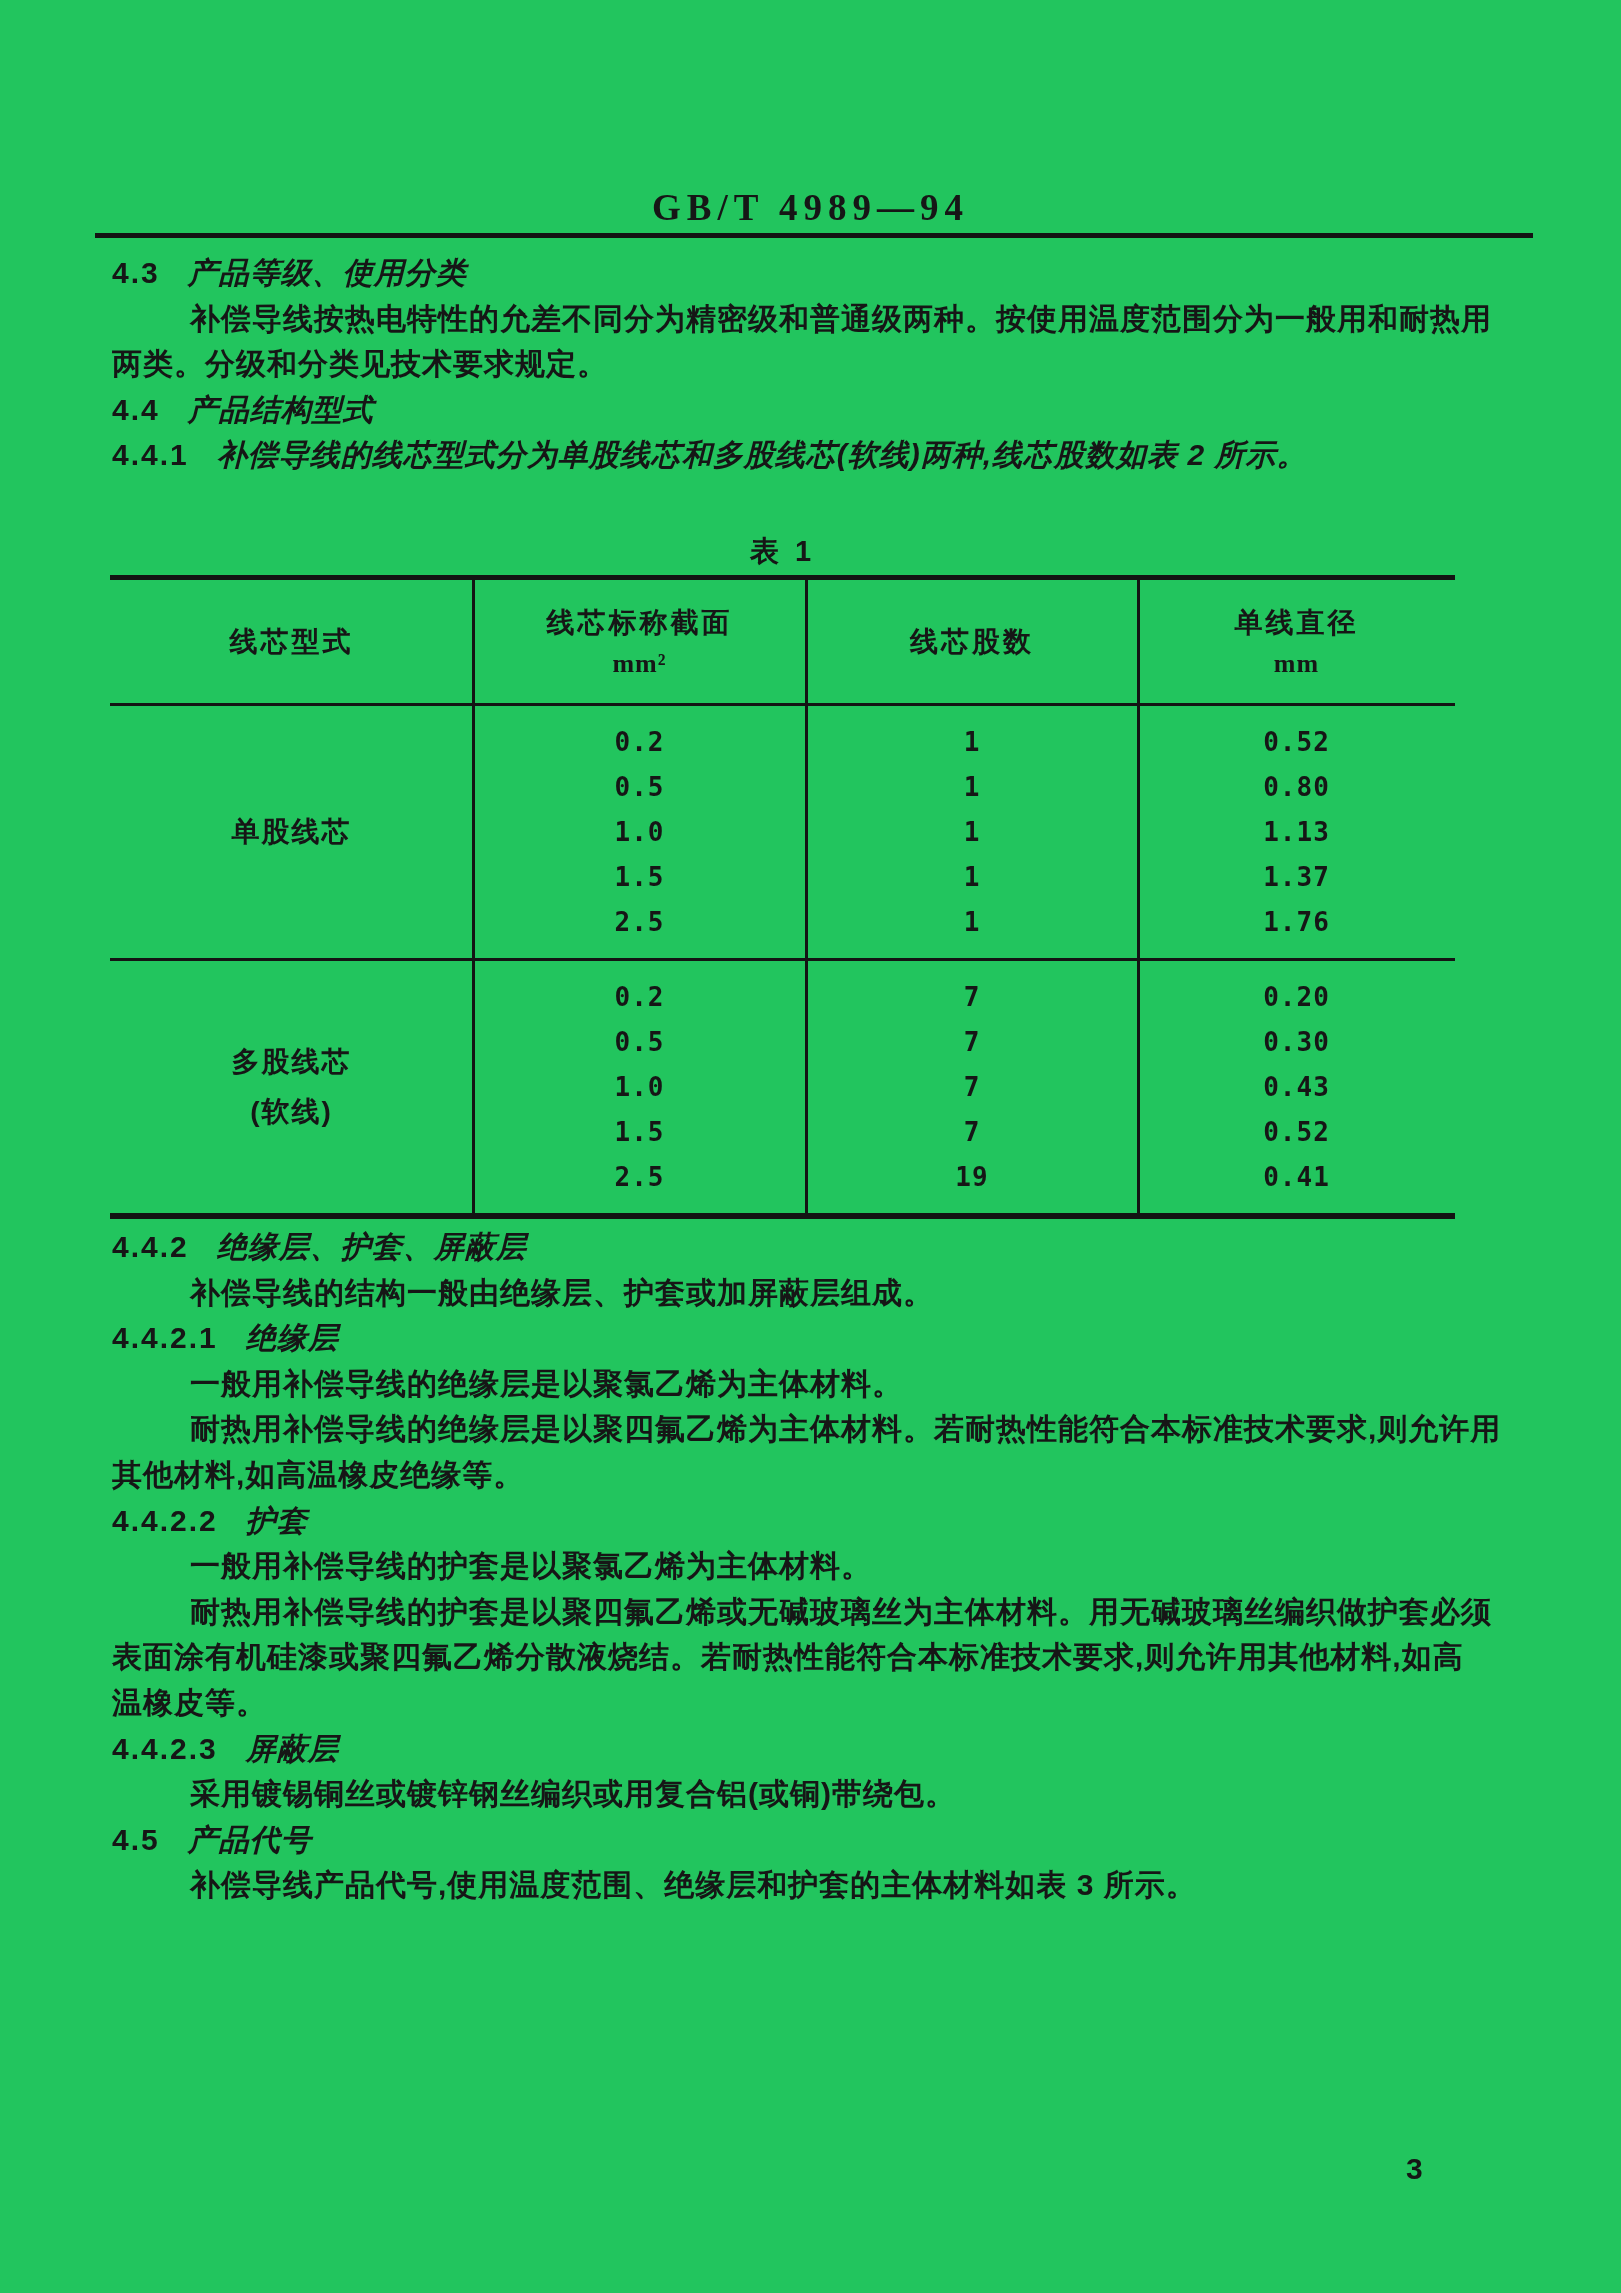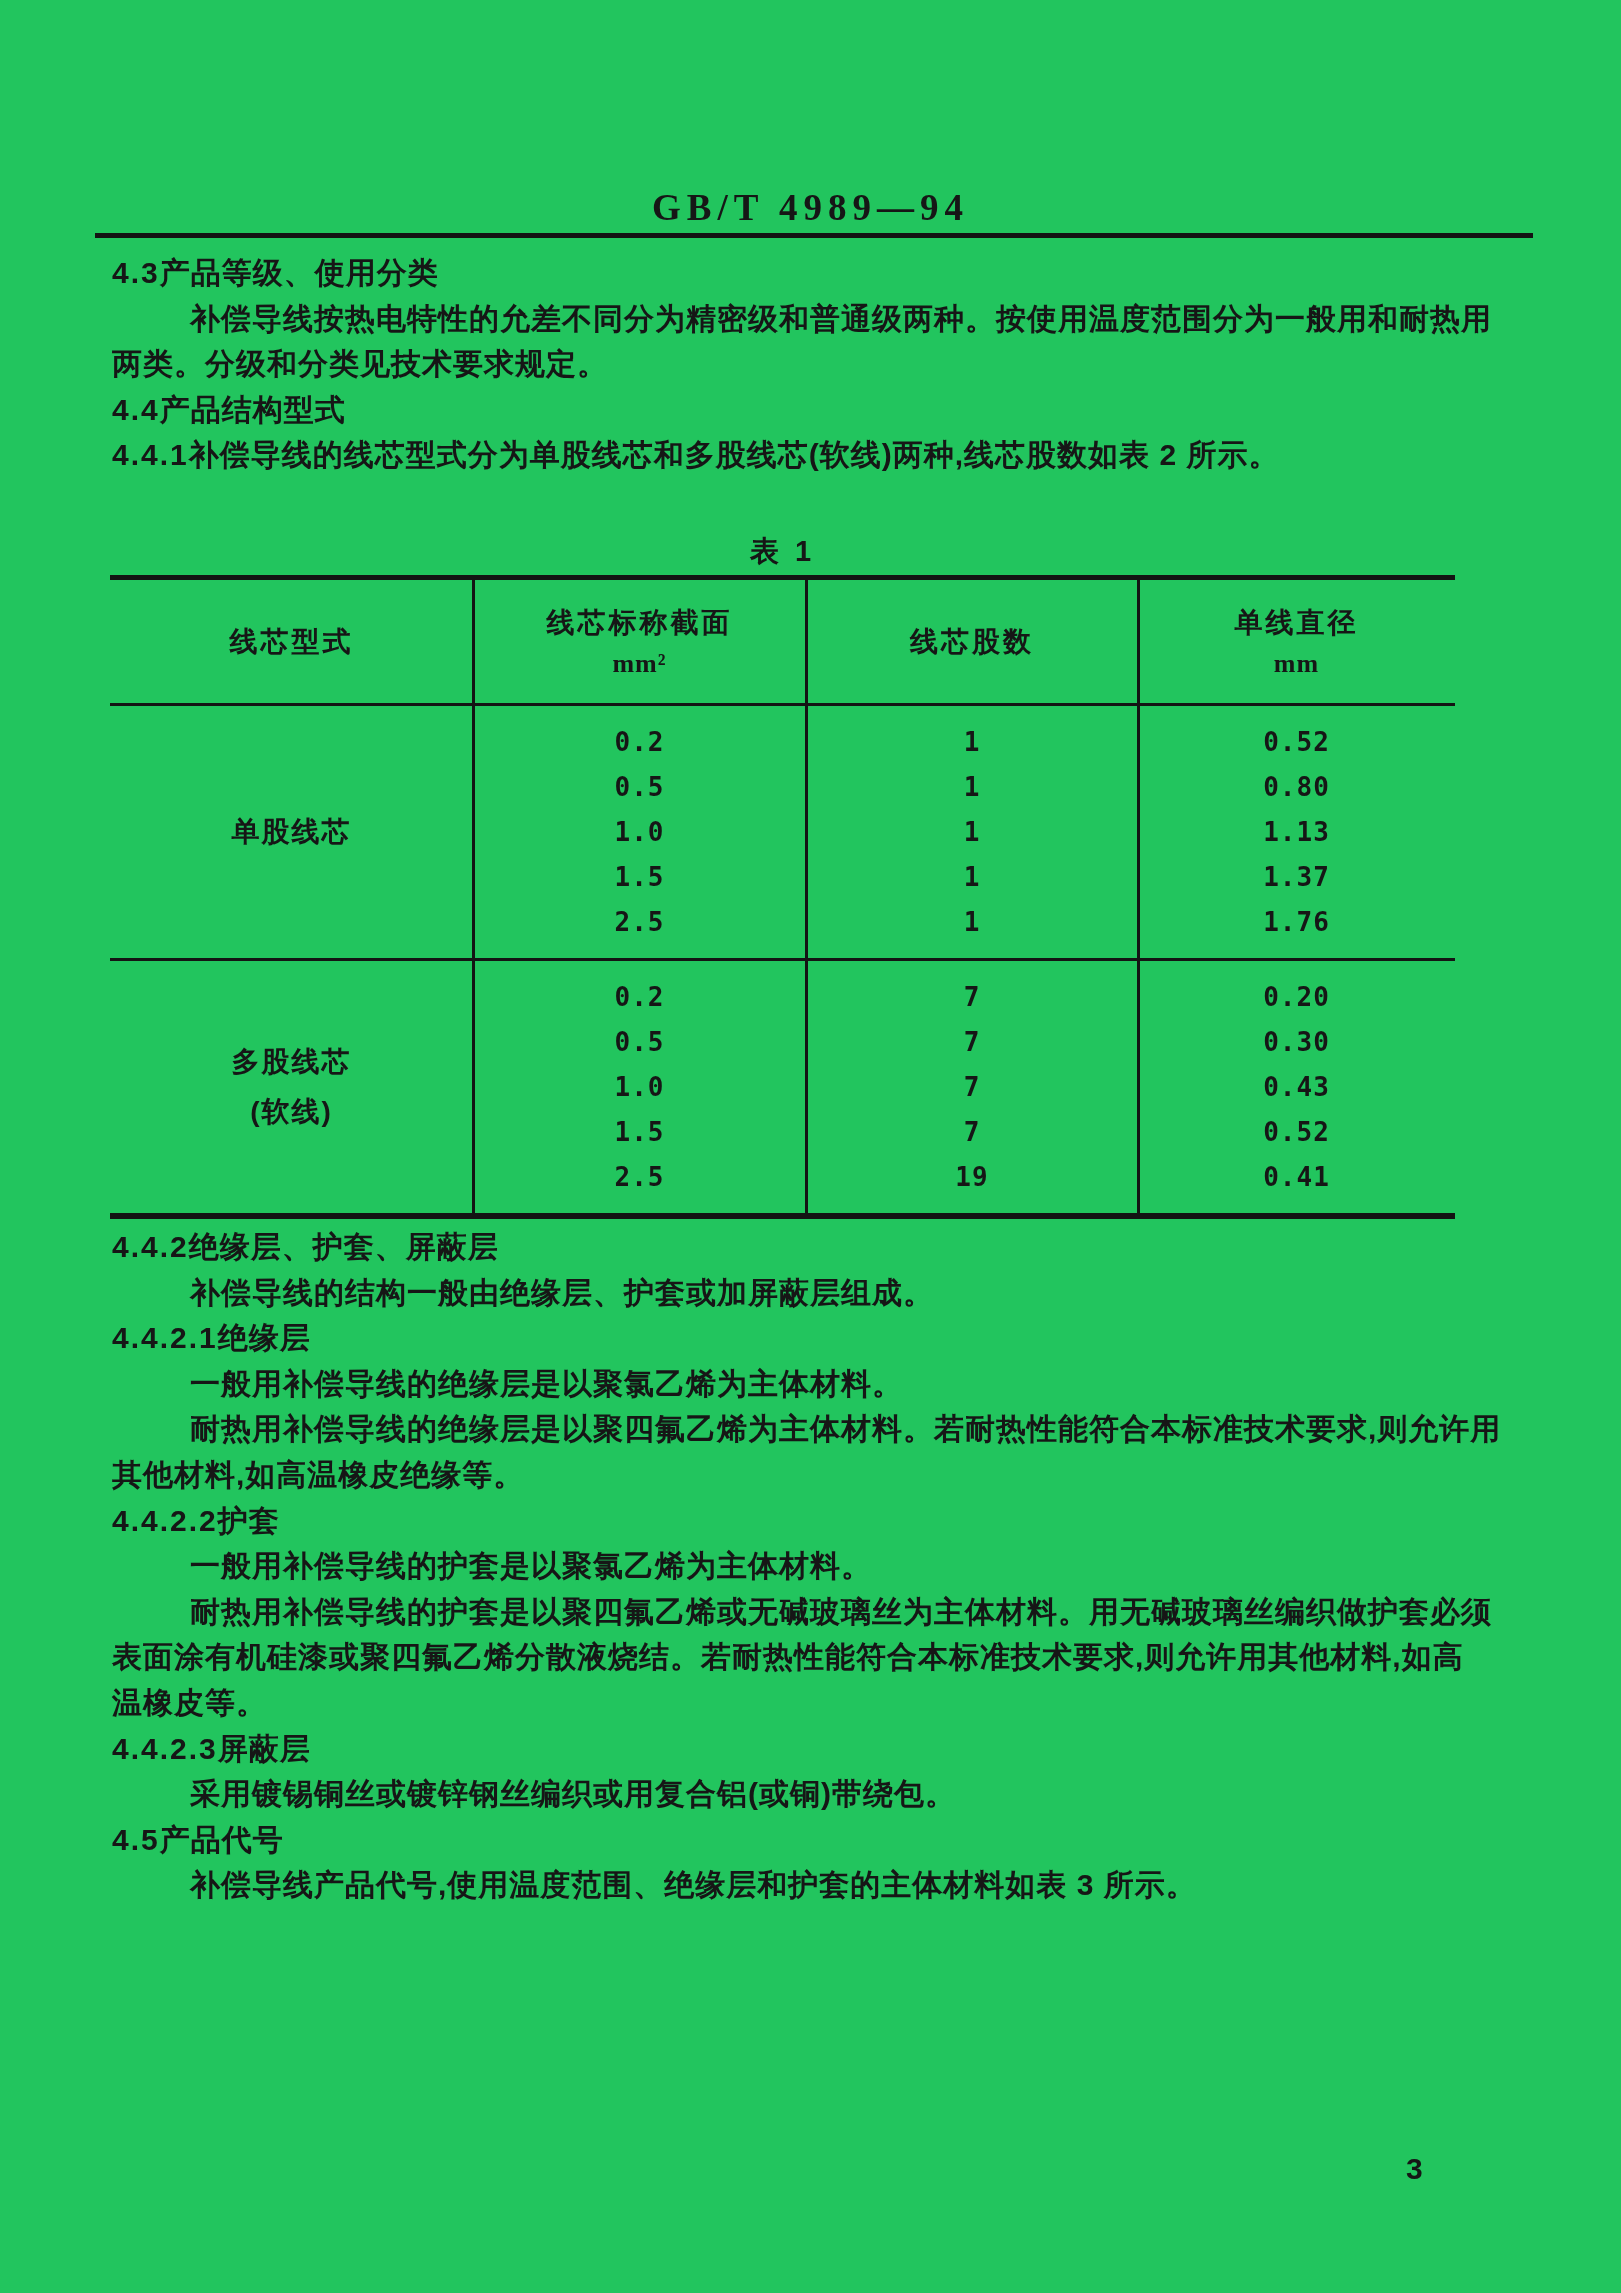--- a/index.html
+++ b/index.html
@@ -29,21 +29,21 @@
   .flow-bottom{top:1224px;}
   .line{
     height:45.6px;line-height:45.6px;
     font-size:30px;font-weight:600;
     letter-spacing:1px;
     white-space:nowrap;
   }
   .line.indent{padding-left:78px;}
   .heading{font-weight:700;}
   .heading .h-num{display:inline-block;letter-spacing:2px;}
-  .heading .h-title{display:inline-block;}
+  .heading .h-title{display:inline-block;margin-left:28px;font-style:italic;}
   
   .table-caption{
     position:absolute;top:532px;left:110px;width:1345px;
     text-align:center;font-size:29px;font-weight:600;letter-spacing:4px;
   }
   
   .t2{
     position:absolute;top:575px;left:110px;width:1345px;
     border-top:5px solid #131313;
     border-bottom:6px solid #131313;

